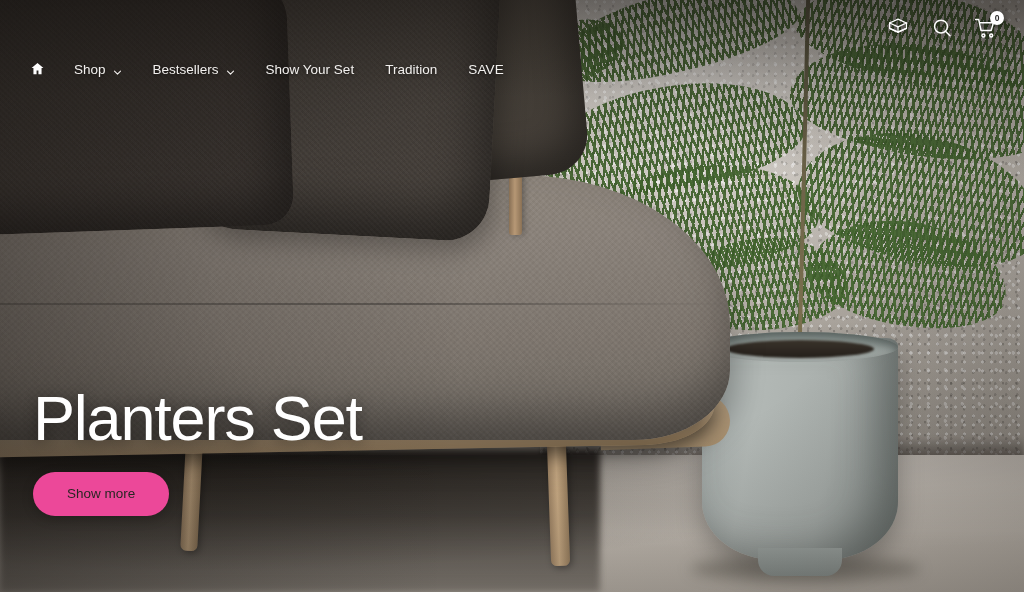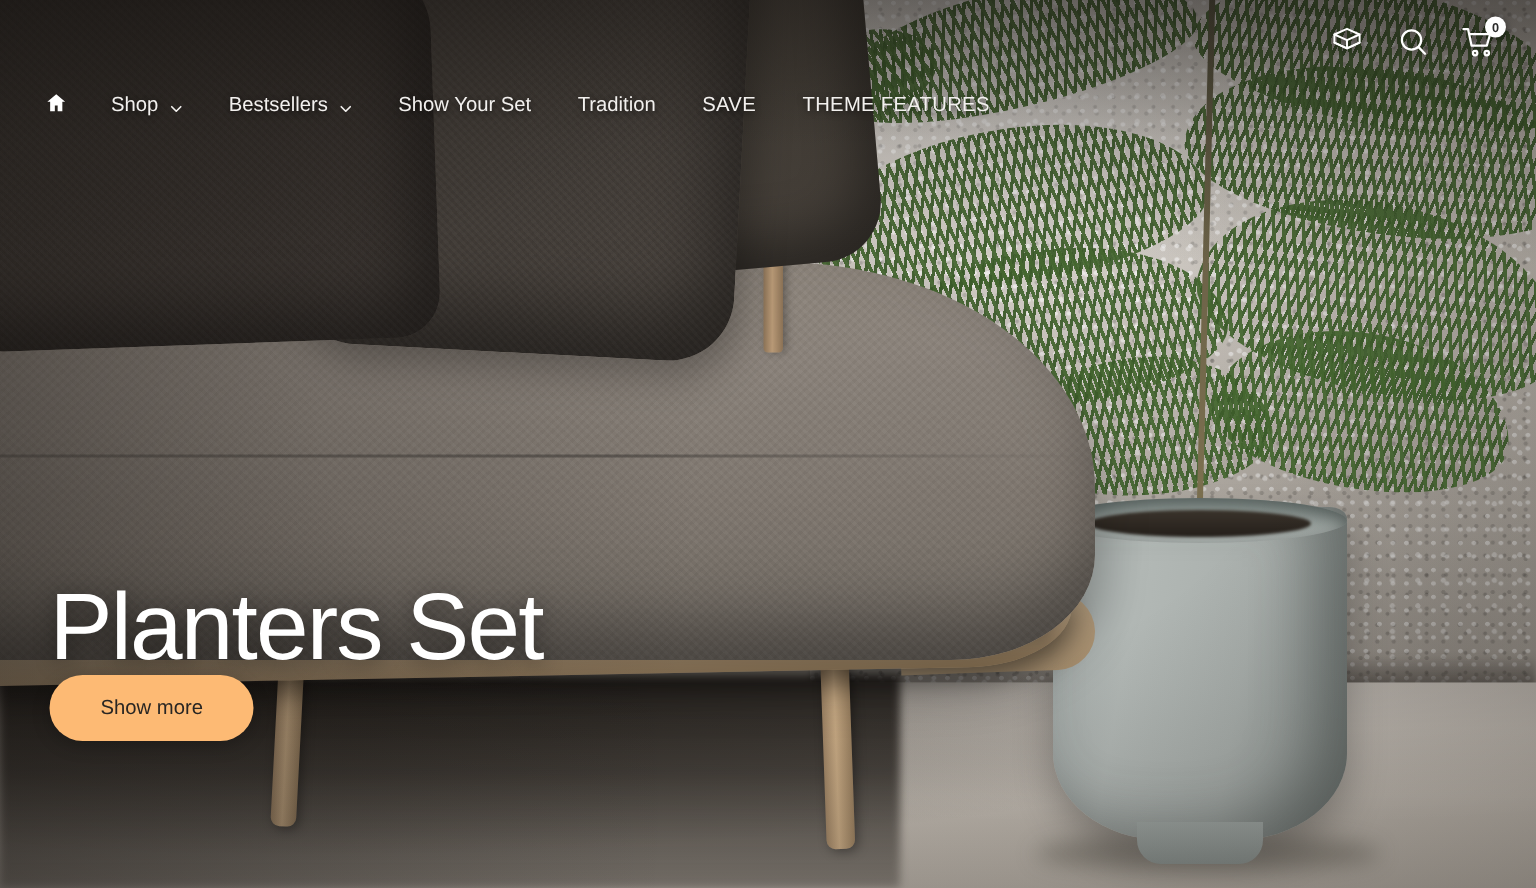--- a/index.html
+++ b/index.html
@@ -271,23 +271,24 @@
 
   
   .copy{ position:absolute; left:33px; top:386px; z-index:20; }
   .eyebrow{
     color:#f5f3f1; font-size:13.5px; line-height:1;
     text-shadow:0 1px 5px rgba(0,0,0,.55); margin-bottom:18px;
   }
   .headline{
     color:#ffffff; font-size:63px; font-weight:normal; line-height:1.02;
     letter-spacing:-1.2px; text-shadow:0 2px 14px rgba(0,0,0,.42);
+    margin-bottom:22px;
   }
   .cta{
-    display:inline-block; background:#fdba74; color:#292623;
+    display:inline-block; background:#ec4899; color:#292623;
     font-size:13.5px; line-height:1;
     padding:15px 34px; border-radius:26px; border:none;
     cursor:pointer; font-family:"Liberation Sans", sans-serif;
     box-shadow:0 3px 12px rgba(0,0,0,.22);
   }
 </style>
 </head>
 <body>
 
 <div class="hero">
@@ -371,23 +372,20 @@
       </div>
 
       <div class="nav-item">
         <span>Tradition</span>
       </div>
 
       <div class="nav-item upper">
         <span>SAVE</span>
       </div>
 
-      <div class="nav-item upper">
-        <span>THEME FEATURES</span>
-      </div>
 
     </nav>
 
     <div class="actions">
 
       <div class="act">
         <svg width="24" height="24" viewBox="0 0 24 24" fill="none" stroke="#ffffff" stroke-width="1.3" stroke-linejoin="round" stroke-linecap="round">
           <path d="M12 3.2 20.4 7 12 10.8 3.6 7z"></path>
           <path d="M3.6 7v5.4L12 16.2l8.4-3.8V7"></path>
           <path d="M12 10.8v5.4"></path>

